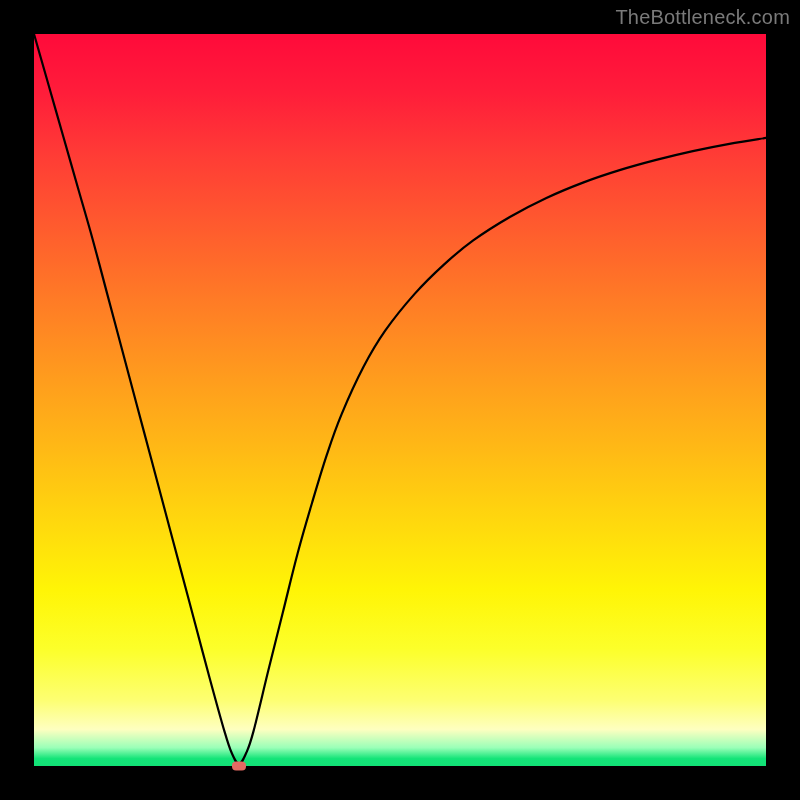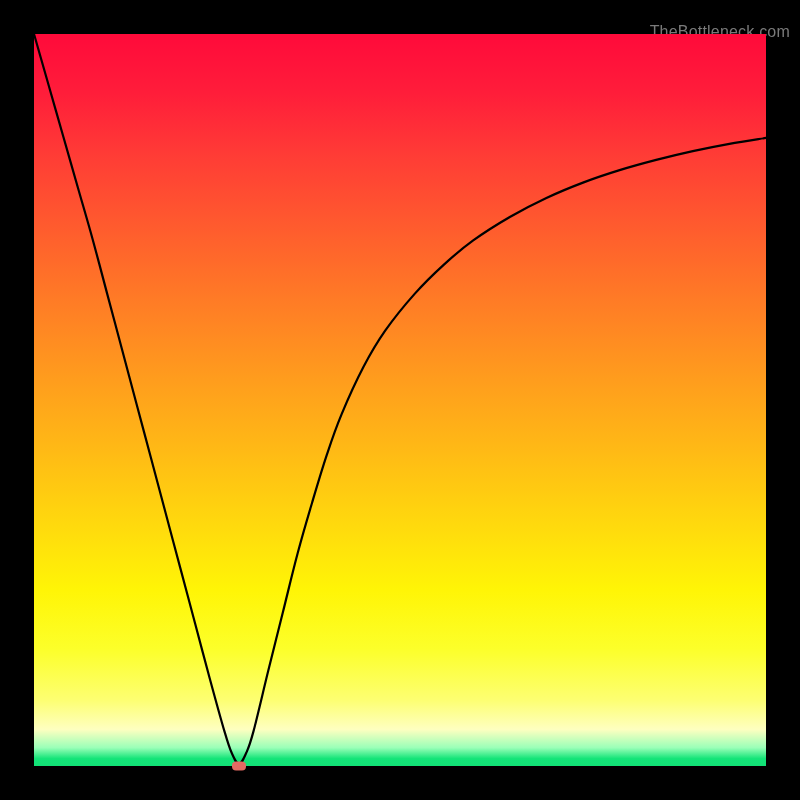--- a/index.html
+++ b/index.html
@@ -45,24 +45,24 @@
   .marker {
     position: absolute;
     width: 14px;
     height: 9px;
     background: #e46a63;
     border-radius: 4px;
     transform: translate(-50%, -50%);
   }
   .watermark {
     position: absolute;
-    top: 23px;
+    top: 6px;
     right: 10px;
     color: #7a7a7a;
-    font-size: 16px;
+    font-size: 20px;
     font-weight: 500;
     letter-spacing: 0.2px;
     user-select: none;
   }
   svg.curve {
     position: absolute;
     left: 0;
     top: 0;
     width: 732px;
     height: 732px;

